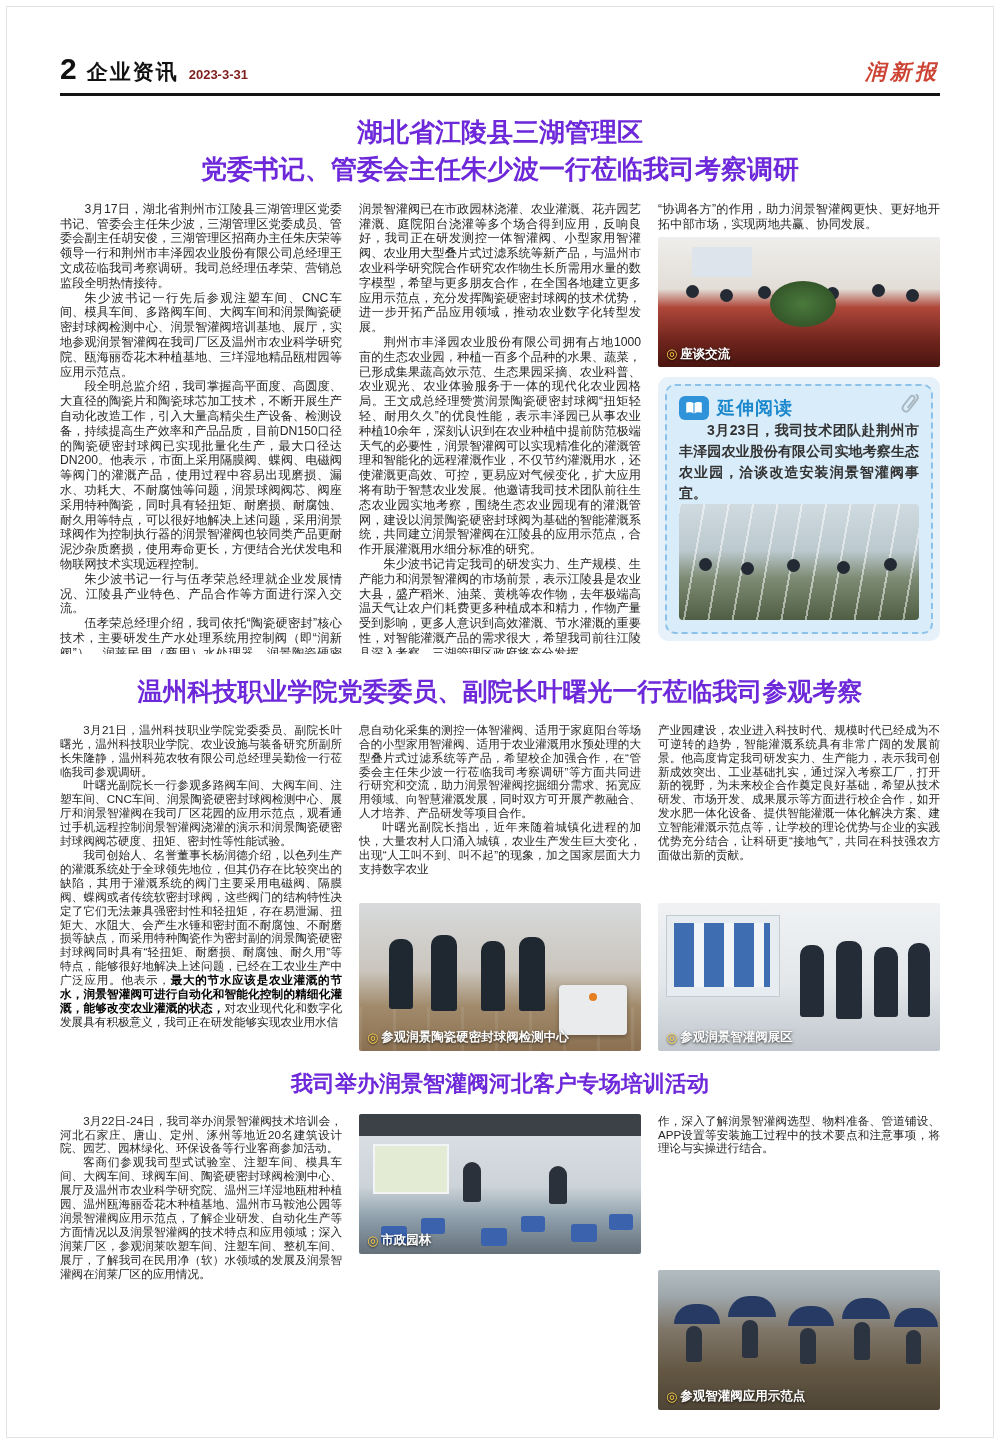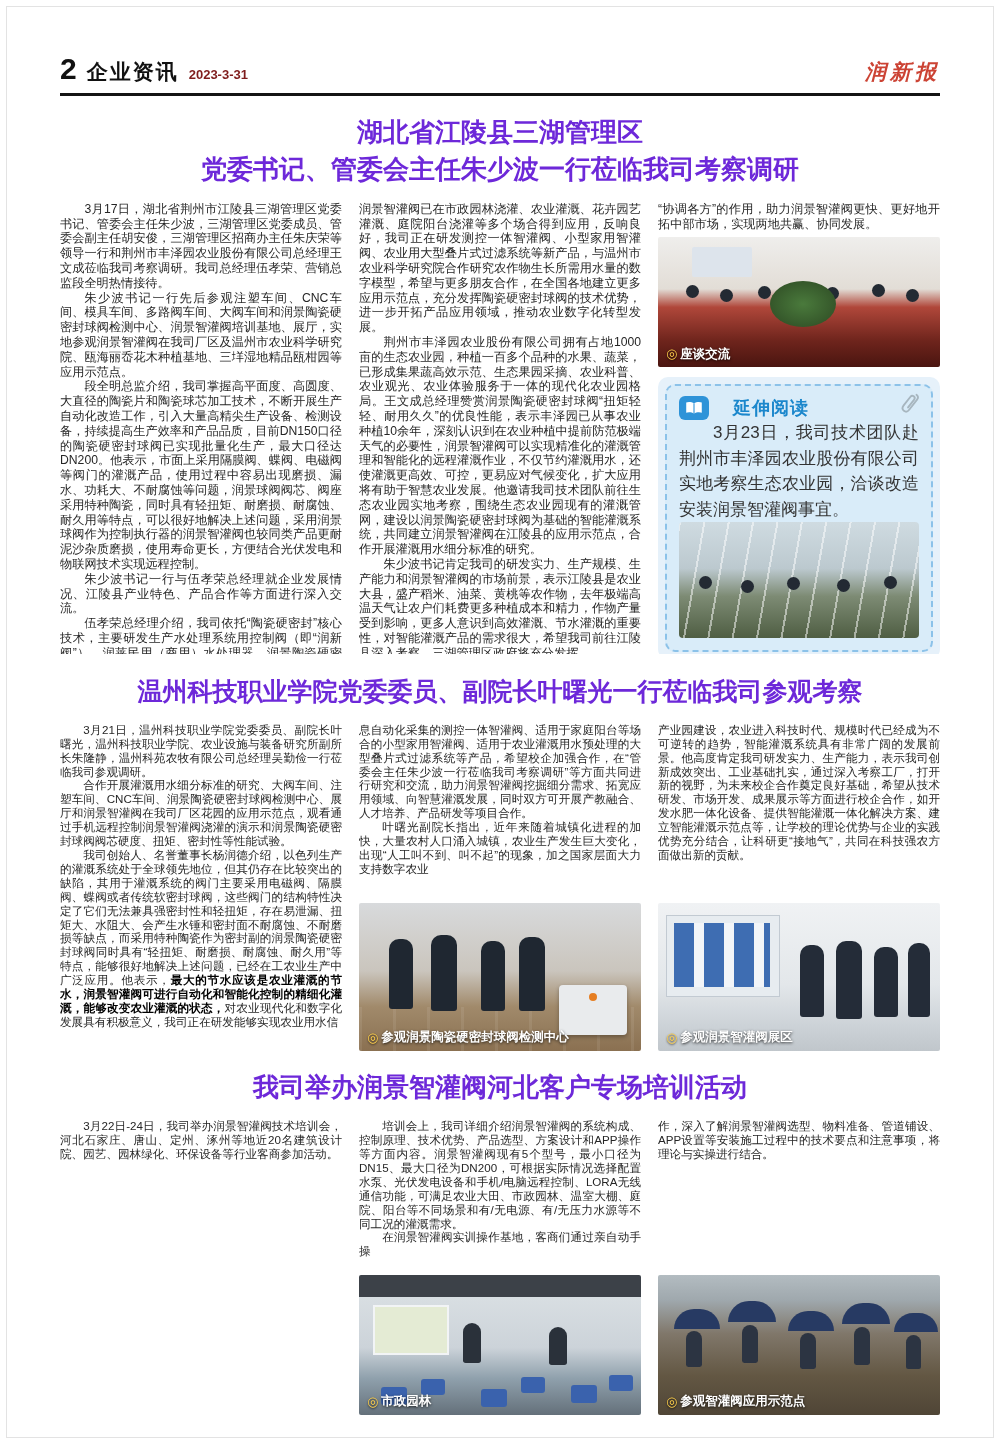--- a/index.html
+++ b/index.html
@@ -15,21 +15,21 @@
   .pageno{font-size:30px;font-weight:700;color:#111;}
   .section{font-size:21px;font-weight:900;letter-spacing:2px;color:#111;}
   .hdate{font-size:13px;font-weight:600;color:#7f1d1d;}
   .masthead{font-family:"DejaVu Serif","Liberation Serif",serif;font-style:italic;font-weight:700;
             font-size:21px;color:#cc4334;letter-spacing:4px;}
 
   
   .a-title{text-align:center;font-weight:900;color:#6d28d9;}
   .t-a1{font-size:26px;line-height:1.42;margin:18px 0 0;}
   .t-a2{font-size:25px;line-height:1.4;margin:20px 0 0;}
-  .t-a3{font-size:26px;line-height:1.4;margin:18px 0 0;}
+  .t-a3{font-size:22px;line-height:1.4;margin:18px 0 0;}
 
   
   .cols{display:flex;justify-content:space-between;margin-top:14px;}
   .col{width:282px;text-align:justify;overflow:hidden;}
   .col p{margin:0;text-indent:2em;}
   .col p.cont{text-indent:0;}
   .a1 .col{height:452px;font-size:12.2px;line-height:14.8px;}
   .a2 .col{height:328px;font-size:11.6px;line-height:13.9px;}
   .a3 .col{height:296px;font-size:11.6px;line-height:13.9px;}
   .em{font-weight:700;color:#000;}
@@ -57,26 +57,26 @@
   .ph-a3b{height:140px;
     background:linear-gradient(180deg,#b3bcc1 0%,#9fa8ad 18%,#80776a 42%,#635743 72%,#4f4536 100%);}
   .head-dot{width:13px;height:13px;border-radius:50%;background:#232a33;}
   .body-sil{background:#1f2731;border-radius:10px 10px 3px 3px;}
   .umb{background:#273a63;border-radius:23px 23px 0 0;}
 
   
   .ext-panel{margin-top:10px;background:#e6f1fa;border-radius:10px;padding:7px;}
   .ext-box{position:relative;border:2px dashed #8cc2e9;border-radius:10px;background:#d9ecf9;
            padding:10px 12px 12px;}
-  .ext-head{display:flex;align-items:center;gap:24px;}
+  .ext-head{display:flex;align-items:center;gap:8px;}
   .book-badge{width:30px;height:24px;background:#2e93d8;border-radius:6px;
               display:flex;align-items:center;justify-content:center;flex:0 0 auto;}
   .ext-title{font-size:18px;font-weight:900;color:#1b87cc;letter-spacing:1px;}
   .clip{position:absolute;top:4px;right:14px;transform:rotate(38deg);opacity:.85;}
-  .ext-text{font-size:17px;line-height:1.5;font-weight:400;color:#333;text-indent:2em;
+  .ext-text{font-size:14px;line-height:1.5;font-weight:700;color:#333;text-indent:2em;
             margin:6px 0 8px;text-align:justify;}
 </style>
 </head>
 <body>
 
 <div class="page">
   <div class="frame"></div>
 
   <div class="header">
     <div class="h-left">
@@ -150,21 +150,21 @@
         </div>
       </div>
     </div>
   </div>
 
   <div class="a2">
     <div class="a-title t-a2">温州科技职业学院党委委员、副院长叶曙光一行莅临我司参观考察</div>
     <div class="cols">
       <div class="col">
         <p>3月21日，温州科技职业学院党委委员、副院长叶曙光，温州科技职业学院、农业设施与装备研究所副所长朱隆静，温州科苑农牧有限公司总经理吴勤俭一行莅临我司参观调研。</p>
-        <p>合作开展灌溉用水细分标准的研究、大阀车间、注塑车间、CNC车间、润景陶瓷硬密封球阀检测中心、展厅和润景智灌阀在我司厂区花园的应用示范点，观看通过手机远程控制润景智灌阀浇灌的演示和润景陶瓷硬密封球阀阀芯硬度、扭矩、密封性等性能试验。</p>
+        <p>叶曙光副院长一行参观多路阀车间、大阀车间、注塑车间、CNC车间、润景陶瓷硬密封球阀检测中心、展厅和润景智灌阀在我司厂区花园的应用示范点，观看通过手机远程控制润景智灌阀浇灌的演示和润景陶瓷硬密封球阀阀芯硬度、扭矩、密封性等性能试验。</p>
         <p><span>我司创始人、名誉董事长杨润德介绍，以色列生产的灌溉系统处于全球领先地位，但其仍存在比较突出的缺陷，其用于灌溉系统的阀门主要采用电磁阀、隔膜阀、蝶阀或者传统软密封球阀，这些阀门的结构特性决定了它们无法兼具强密封性和轻扭矩，存在易泄漏、扭矩大、水阻大、会产生水锤和密封面不耐腐蚀、不耐磨损等缺点，而采用特种陶瓷作为密封副的润景陶瓷硬密封球阀同时具有“轻扭矩、耐磨损、耐腐蚀、耐久用”等特点，能够很好地解决上述问题，已经在工农业生产中广泛应用。他表示，</span><span class="em">最大的节水应该是农业灌溉的节水，润景智灌阀可进行自动化和智能化控制的精细化灌溉，能够改变农业灌溉的状态，</span><span>对农业现代化和数字化发展具有积极意义，我司正在研发能够实现农业用水信</span></p>
       </div>
       <div class="col">
         <div class="txt-a2">
           <p class="cont">息自动化采集的测控一体智灌阀、适用于家庭阳台等场合的小型家用智灌阀、适用于农业灌溉用水预处理的大型叠片式过滤系统等产品，希望校企加强合作，在“管委会主任朱少波一行莅临我司考察调研”等方面共同进行研究和交流，助力润景智灌阀挖掘细分需求、拓宽应用领域、向智慧灌溉发展，同时双方可开展产教融合、人才培养、产品研发等项目合作。</p>
           <p>叶曙光副院长指出，近年来随着城镇化进程的加快，大量农村人口涌入城镇，农业生产发生巨大变化，出现“人工叫不到、叫不起”的现象，加之国家层面大力支持数字农业</p>
         </div>
         <div class="photo ph-a2a">
           <div class="abs" style="left:0;bottom:0;width:282px;height:44px;background:repeating-linear-gradient(90deg,rgba(255,255,255,.08) 0 3px,rgba(0,0,0,0) 3px 34px);"></div>
           <div class="abs body-sil" style="left:30px;top:36px;width:24px;height:70px;"></div>
@@ -197,26 +197,23 @@
         </div>
       </div>
     </div>
   </div>
 
   <div class="a3">
     <div class="a-title t-a3">我司举办润景智灌阀河北客户专场培训活动</div>
     <div class="cols">
       <div class="col">
         <p>3月22日-24日，我司举办润景智灌阀技术培训会，河北石家庄、唐山、定州、涿州等地近20名建筑设计院、园艺、园林绿化、环保设备等行业客商参加活动。</p>
-      </div>
-      <div class="col">
-        <div class="txt-a3">
-          <p>培训会上，我司详细介绍润景智灌阀的系统构成、控制原理、技术优势、产品选型、方案设计和APP操作等方面内容。润景智灌阀现有5个型号，最小口径为DN15、最大口径为DN200，可根据实际情况选择配置水泵、光伏发电设备和手机/电脑远程控制、LORA无线通信功能，可满足农业大田、市政园林、温室大棚、庭院、阳台等不同场景和有/无电源、有/无压力水源等不同工况的灌溉需求。</p>
-          <p>在润景智灌阀实训操作基地，客商们通过亲自动手操</p>
-        </div>
+        <p>客商们参观我司型式试验室、注塑车间、模具车间、大阀车间、球阀车间、陶瓷硬密封球阀检测中心、展厅及温州市农业科学研究院、温州三垟湿地瓯柑种植园、温州瓯海丽岙花木种植基地、温州市马鞍池公园等润景智灌阀应用示范点，了解企业研发、自动化生产等方面情况以及润景智灌阀的技术特点和应用领域；深入润莱厂区，参观润莱吹塑车间、注塑车间、整机车间、展厅，了解我司在民用净（软）水领域的发展及润景智灌阀在润莱厂区的应用情况。</p>
+      </div>
+      <div class="col">
         <div class="photo ph-a3a">
           <div class="abs" style="left:14px;top:30px;width:72px;height:46px;background:#e4ebd4;border:2px solid #f2f4f6;"></div>
           <div class="abs" style="left:22px;bottom:10px;width:26px;height:18px;background:#3a62ad;border-radius:3px;"></div>
           <div class="abs" style="left:62px;bottom:20px;width:24px;height:16px;background:#3a62ad;border-radius:3px;"></div>
           <div class="abs" style="left:122px;bottom:8px;width:26px;height:18px;background:#3a62ad;border-radius:3px;"></div>
           <div class="abs" style="left:162px;bottom:22px;width:24px;height:16px;background:#3a62ad;border-radius:3px;"></div>
           <div class="abs" style="left:212px;bottom:12px;width:26px;height:18px;background:#3a62ad;border-radius:3px;"></div>
           <div class="abs" style="left:250px;bottom:24px;width:24px;height:16px;background:#3a62ad;border-radius:3px;"></div>
           <div class="abs body-sil" style="left:104px;top:48px;width:18px;height:40px;background:#2a313a;"></div>
           <div class="abs body-sil" style="left:190px;top:52px;width:18px;height:38px;background:#2a313a;"></div>

